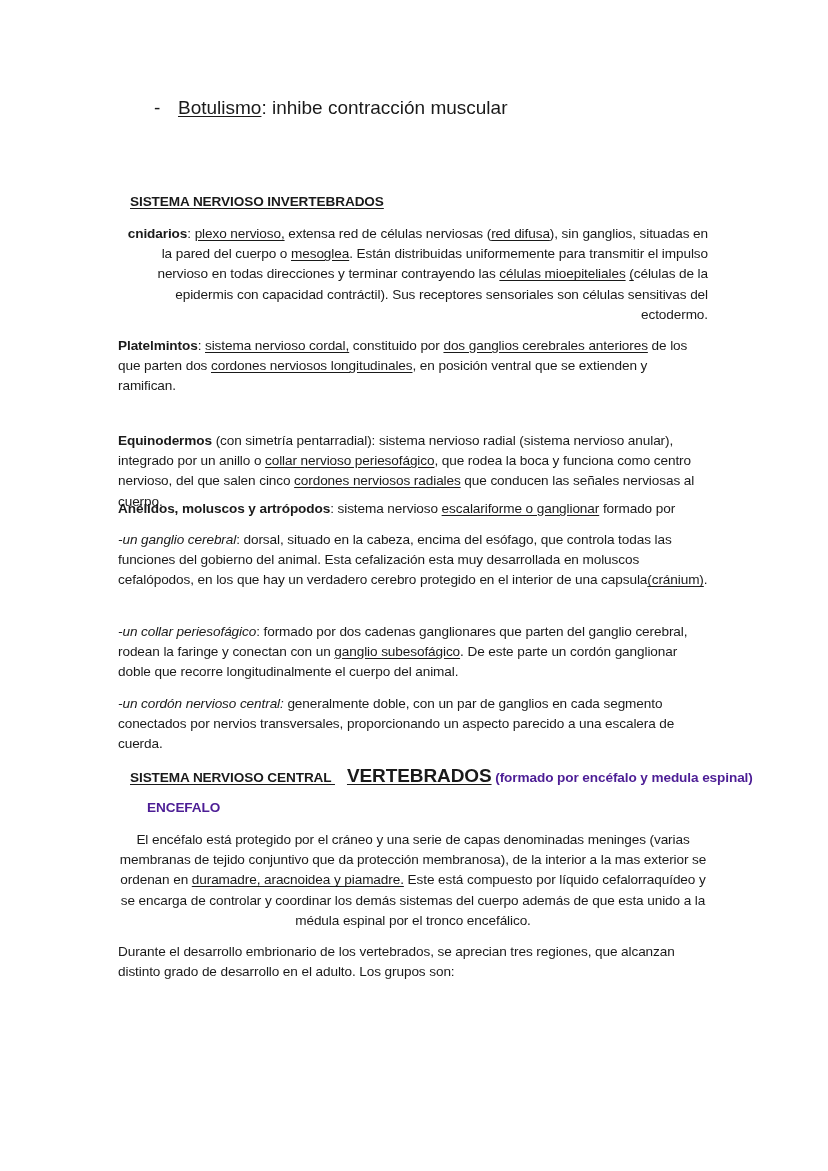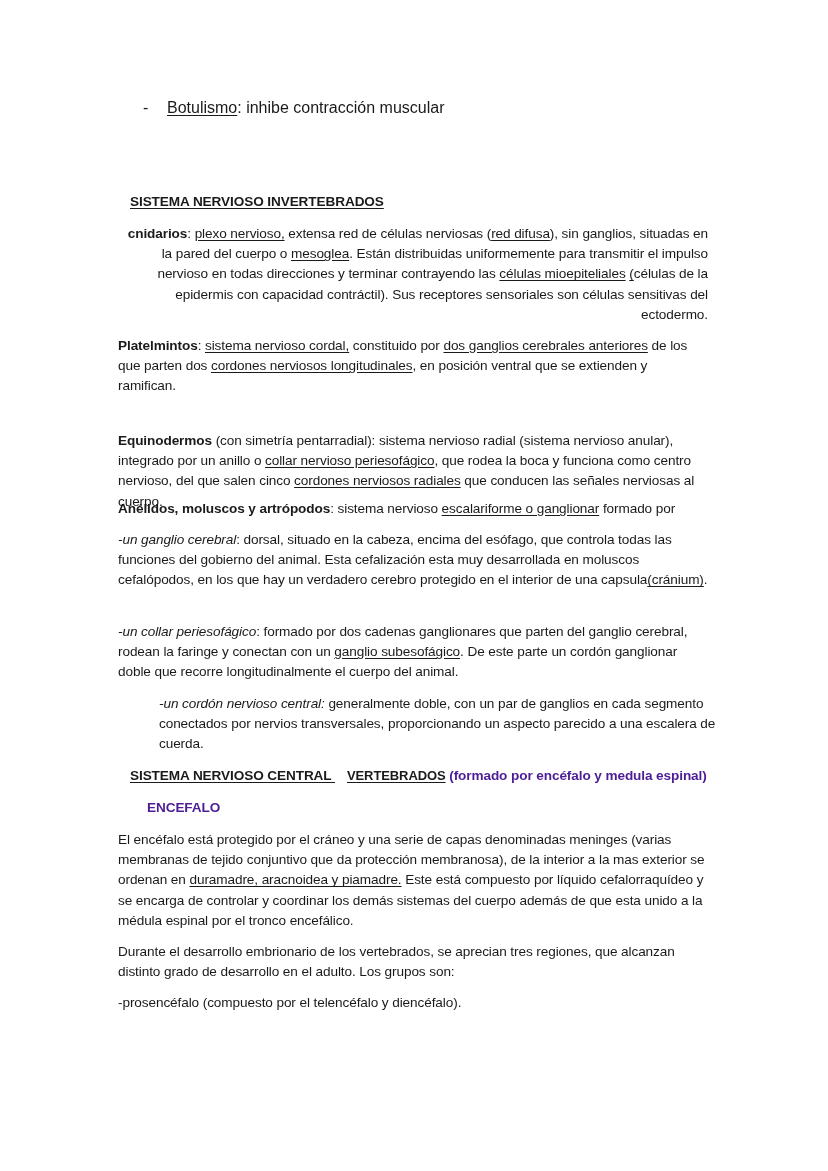--- a/index.html
+++ b/index.html
@@ -4,23 +4,23 @@
 <style>
   html, body { margin: 0; padding: 0; background: #ffffff; }
   body { width: 828px; height: 1171px; position: relative; overflow: hidden;
          font-family: "Liberation Sans", sans-serif; color: #1a1a1a; }
   .page { position: absolute; left: 118px; top: 0; width: 600px; font-size: 13.6px; line-height: 20.2px; letter-spacing: -0.1px; }
   .u { text-decoration: underline; text-underline-offset: 2px; }
   .b { font-weight: bold; }
   .i { font-style: italic; }
   .blue { color: #4c1d95; font-weight: bold; }
   .heading { font-weight: bold; text-decoration: underline; text-underline-offset: 2px; margin-left: 12px; }
-  .big { font-size: 13px; }
+  .big { font-size: 19px; }
   p { margin: 0; }
-  .bullet { position: absolute; left: 143px; top: 98px; font-size: 16px; line-height: 20px; }
+  .bullet { position: absolute; left: 154px; top: 98px; font-size: 19px; line-height: 20px; }
   .bullet .dash { display: inline-block; width: 24px; }
 </style>
 </head>
 <body>
 
 <div class="bullet">
   <span class="dash">-</span><span class="u">Botulismo</span><span>: inhibe contracción muscular</span>
 </div>
 
 <div class="page">
@@ -44,33 +44,32 @@
   </p>
 
   <p style="position:absolute; top:530px; width:590px;">
     <span class="i">-un ganglio cerebral</span><span>: dorsal, situado en la cabeza, encima del esófago, que controla todas las funciones del gobierno del animal. Esta cefalización esta muy desarrollada en moluscos cefalópodos, en los que hay un verdadero cerebro protegido en el interior de una capsula</span><span class="u">(cránium)</span><span>.</span>
   </p>
 
   <p style="position:absolute; top:622px; width:590px;">
     <span class="i">-un collar periesofágico</span><span>: formado por dos cadenas ganglionares que parten del ganglio cerebral, rodean la faringe y conectan con un </span><span class="u">ganglio subesofágico</span><span>. De este parte un cordón ganglionar doble que recorre longitudinalmente el cuerpo del animal.</span>
   </p>
 
-  <p style="position:absolute; top:694px; width:590px;margin-left:41px;">
+  <p style="position:absolute; top:694px; width:590px;">
     <span class="i">-un cordón nervioso central:</span><span> generalmente doble, con un par de ganglios en cada segmento conectados por nervios transversales, proporcionando un aspecto parecido a una escalera de cuerda.</span>
   </p>
 
   <p style="position:absolute; top:766px; width:600px; white-space:nowrap;">
     <span class="heading">SISTEMA NERVIOSO CENTRAL </span><span class="heading big">VERTEBRADOS</span><span class="blue"> (formado por encéfalo y medula espinal)</span>
   </p>
 
   <p class="blue" style="position:absolute; top:798px;padding-left:29px;">ENCEFALO</p>
 
-  <p style="position:absolute; top:830px; width:590px;">
+  <p style="position:absolute; top:830px; width:590px;text-align:center;">
     <span>El encéfalo está protegido por el cráneo y una serie de capas denominadas meninges (varias membranas de tejido conjuntivo que da protección membranosa), de la interior a la mas exterior se ordenan en </span><span class="u">duramadre, aracnoidea y piamadre.</span><span> Este está compuesto por líquido cefalorraquídeo y se encarga de controlar y coordinar los demás sistemas del cuerpo además de que esta unido a la médula espinal por el tronco encefálico.</span>
   </p>
 
   <p style="position:absolute; top:942px; width:595px;">Durante el desarrollo embrionario de los vertebrados, se aprecian tres regiones, que alcanzan distinto grado de desarrollo en el adulto. Los grupos son:</p>
 
   <div style="position:absolute; top:993px; width:600px;">
-    <p>-prosencéfalo (compuesto por el telencéfalo y diencéfalo).</p>
   </div>
 
 </div>
 
 </body></html>

